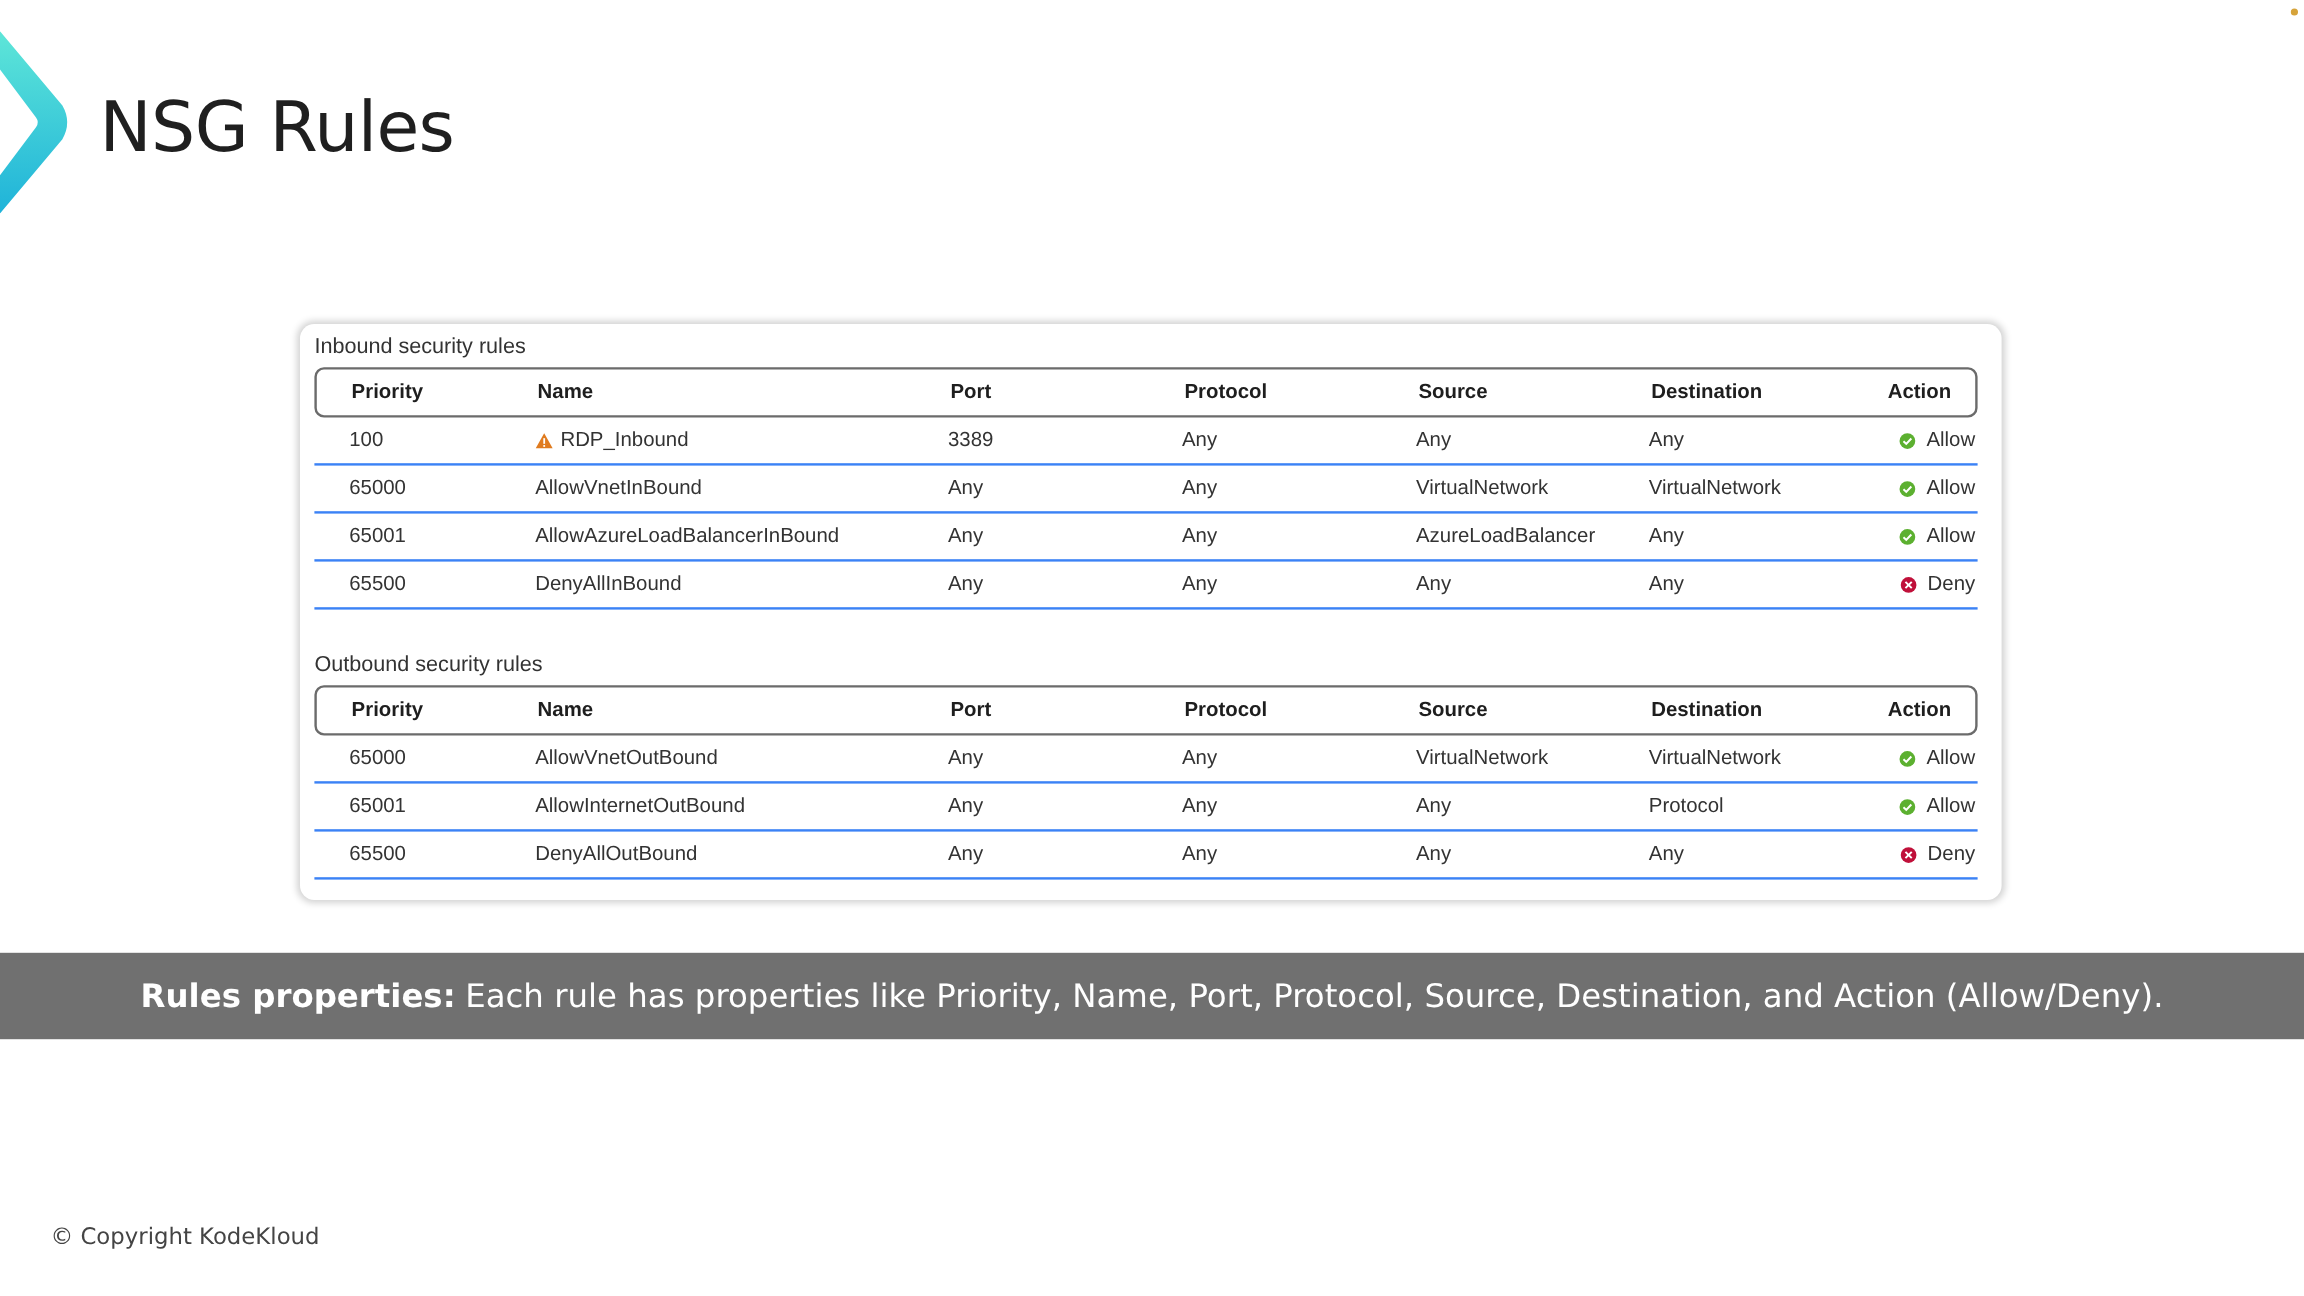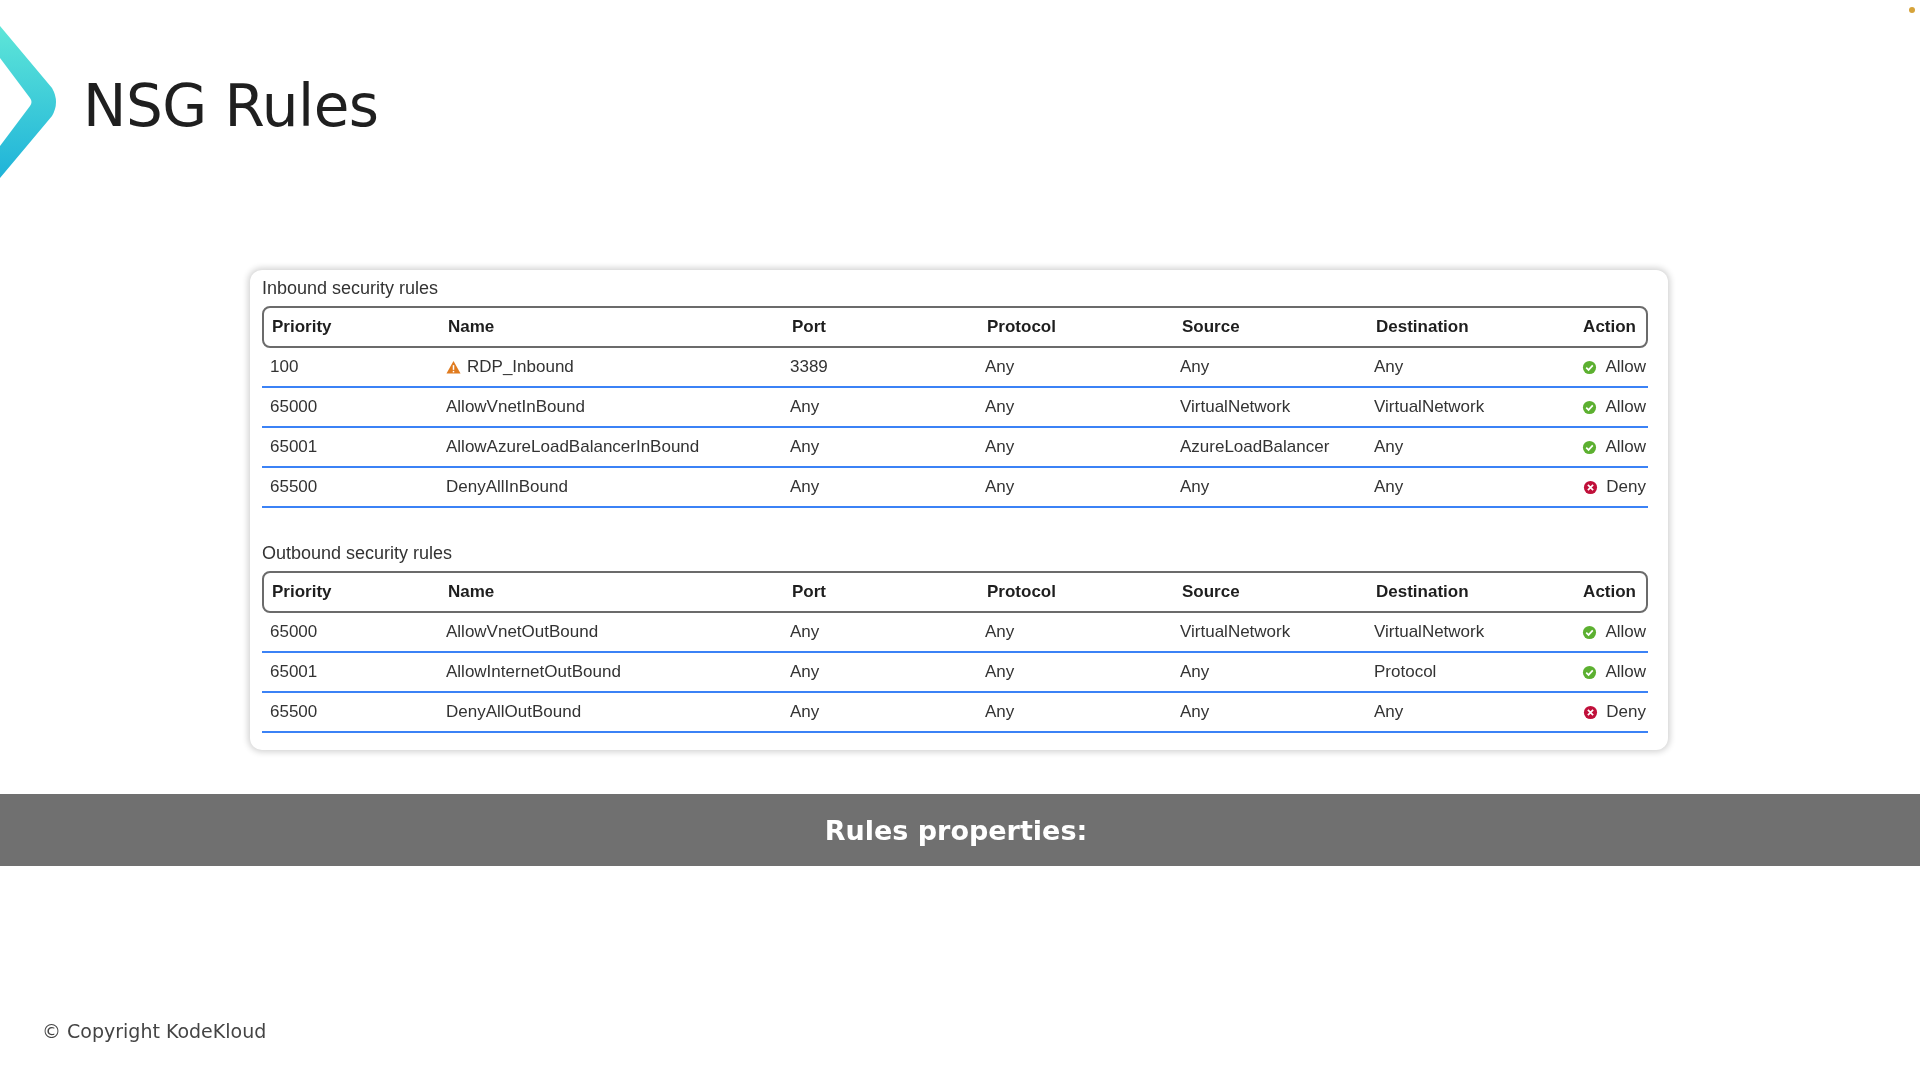--- a/index.html
+++ b/index.html
@@ -24,28 +24,28 @@
   .tbl { position:absolute; left:12px; width:1386px; }
   .thead {
     height:42px; border:2px solid #6b6b6b; border-radius:8px; box-sizing:border-box;
     display:flex; align-items:center; font-weight:bold; font-size:17px; color:#1e1e1e;
   }
   .row {
     height:40px; border-bottom:2px solid #3b82f6; box-sizing:border-box;
     display:flex; align-items:center; font-size:17px; color:#333;
   }
   .c { box-sizing:border-box; white-space:nowrap; }
-  .c-pri { width:184px; padding-left:8px; }
+  .c-pri { width:184px; padding-left:29px; }
   .c-name { width:344px; padding-left:0; display:flex; align-items:center; gap:6px; }
   .c-port { width:195px; }
   .c-proto { width:195px; }
   .c-src { width:194px; }
   .c-dst { width:196px; }
   .c-act { flex:1; display:flex; align-items:center; gap:8px; justify-content:flex-end; padding-right:2px; }
-  .thead .c-act { justify-content:flex-end; padding-right:10px; }
+  .thead .c-act { justify-content:flex-end; padding-right:20px; }
   .ico { width:15px; height:15px; display:inline-block; }
 
   .caption-bar {
     position:absolute; left:0; top:794px; width:1920px; height:72px;
     background:#707070; color:#fff; display:flex; align-items:center; justify-content:center;
     font-size:27px; font-family:"DejaVu Sans", sans-serif;
   }
   .caption-bar b { font-weight:bold; margin-right:8px; }
   .copyright {
     position:absolute; left:42px; top:1020px; font-size:19px; color:#444;
@@ -222,15 +222,16 @@
             <path d="M5.2 5.2 L10.8 10.8 M10.8 5.2 L5.2 10.8" stroke="#fff" stroke-width="1.8"></path>
           </svg>
         <span>Deny</span>
       </div>
     </div>
   </div>
 </div>
 
 <div class="caption-bar">
   <b>Rules properties:</b>
+  <span>Each rule has properties like Priority, Name, Port, Protocol, Source, Destination, and Action (Allow/Deny).</span>
 </div>
 
 <div class="copyright">© Copyright KodeKloud</div>
 
 </body></html>

